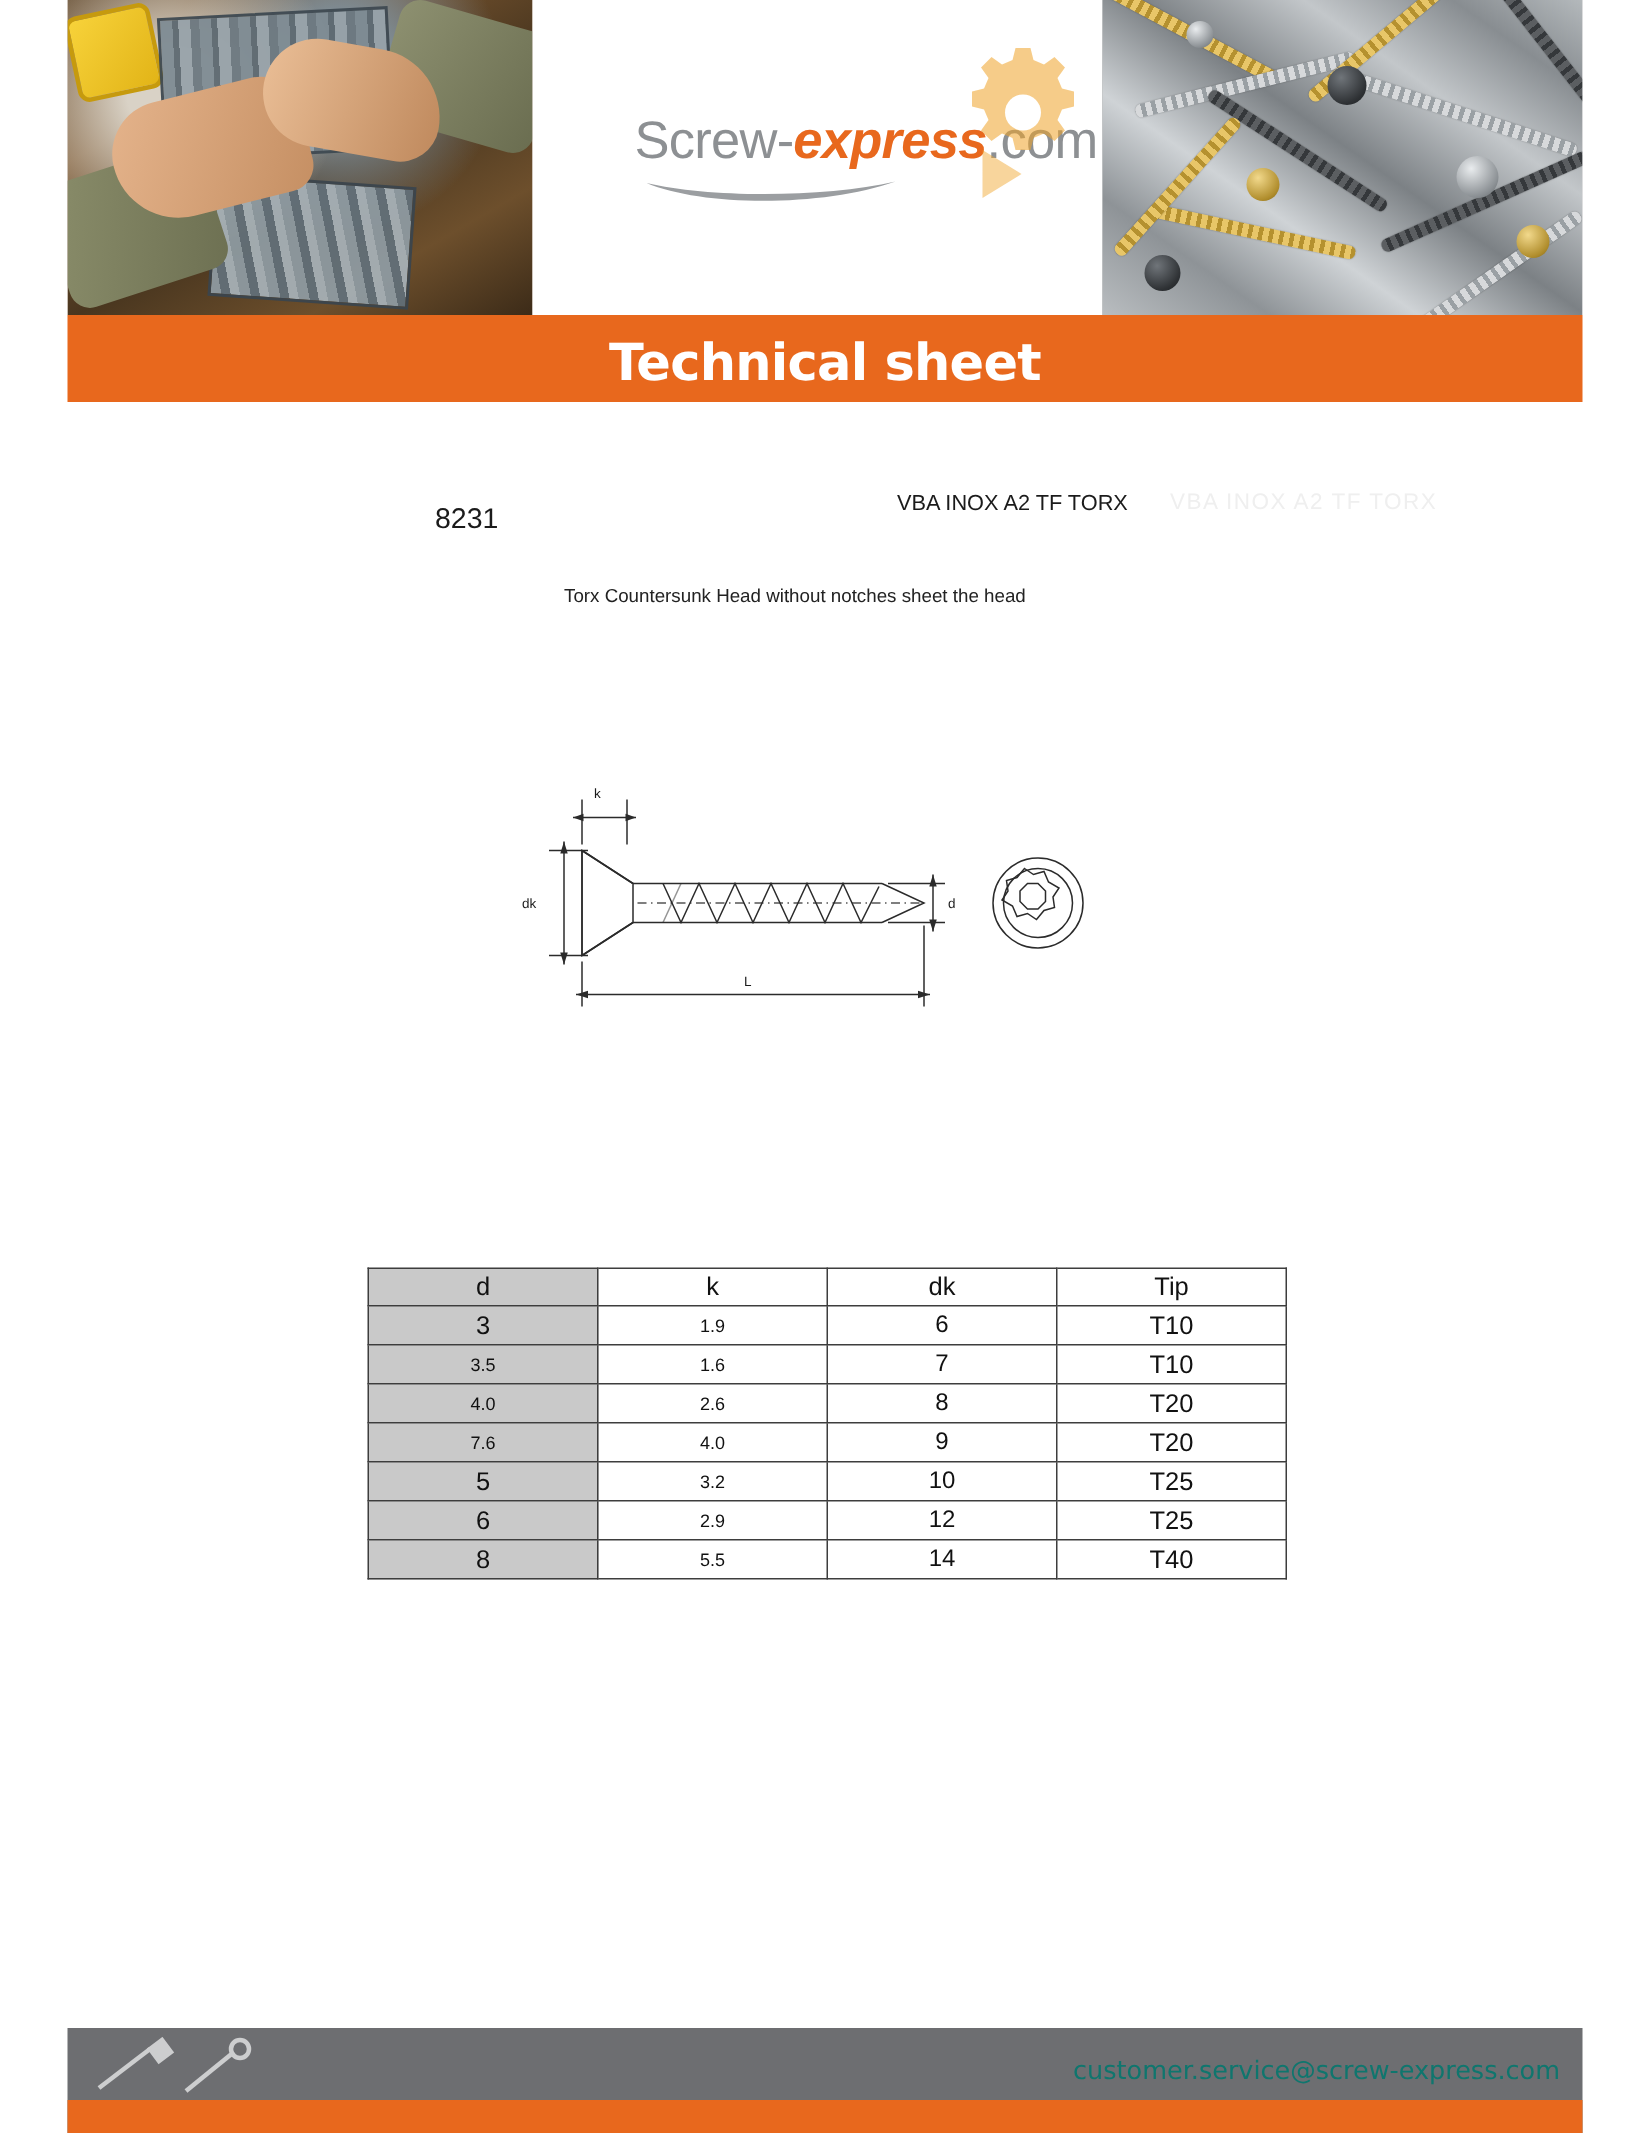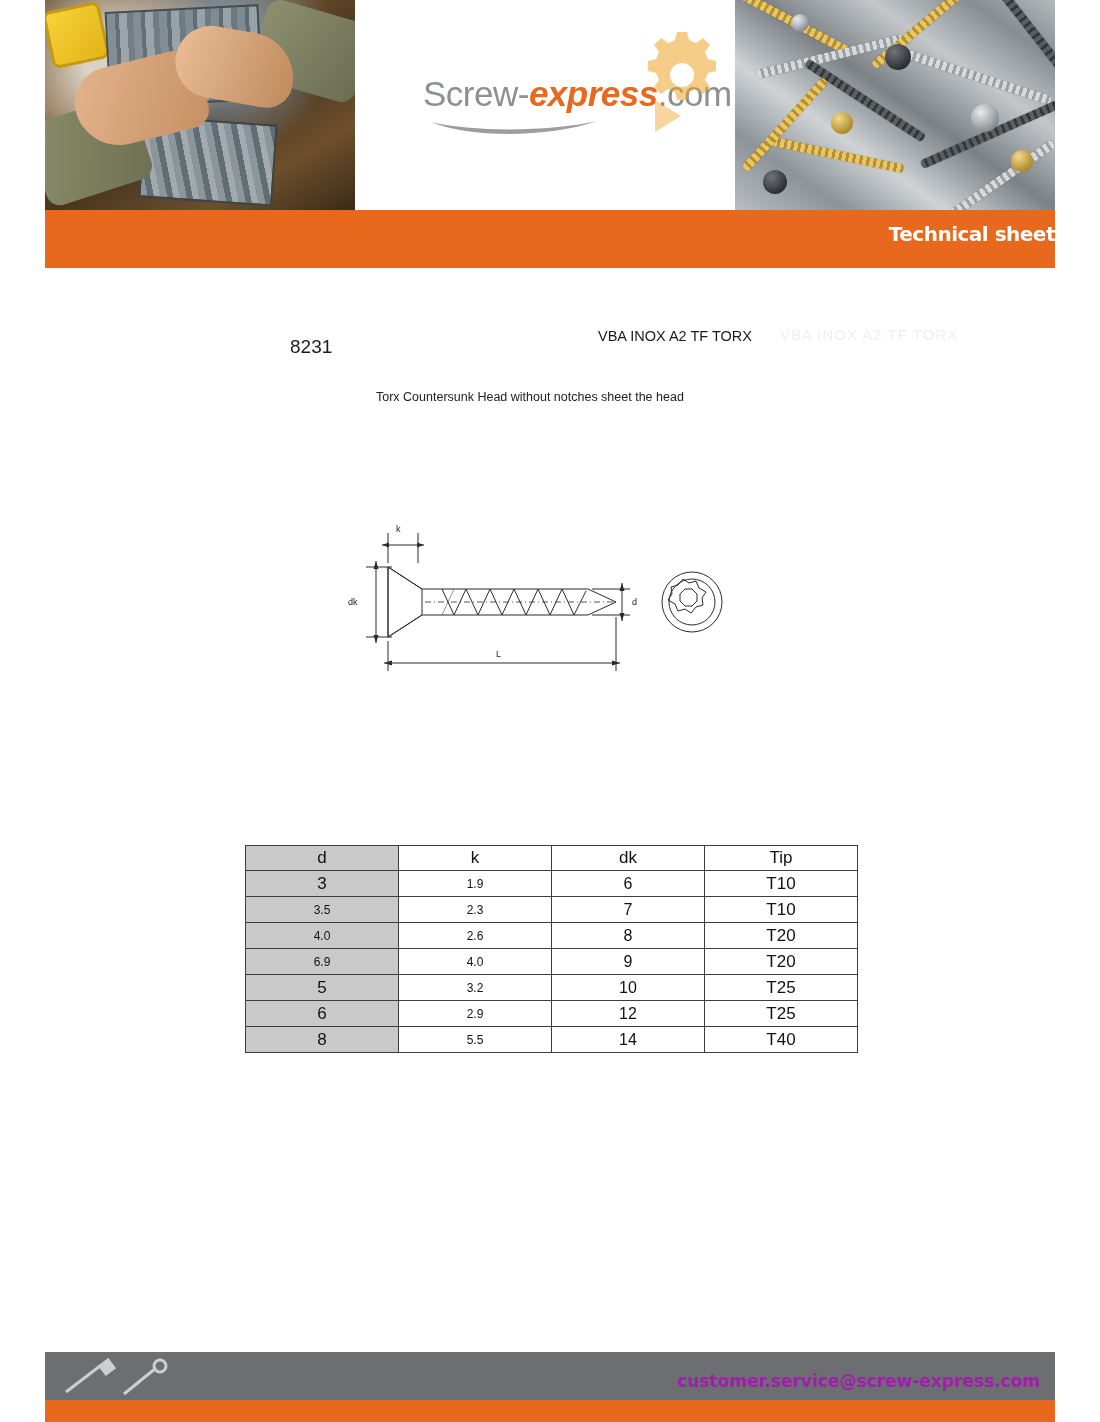--- a/index.html
+++ b/index.html
@@ -184,25 +184,25 @@
     left: 45px;
     top: 210px;
     width: 1010px;
     height: 58px;
     background: #e8681d;
   }
   .banner-title {
     position: absolute;
     left: 0; right: 0;
     top: 12px;
-    text-align: right;
+    text-align: center;
     color: #ffffff;
     font-family: "DejaVu Sans", sans-serif;
     font-weight: bold;
-    font-size: 20px;
+    font-size: 34px;
     letter-spacing: -0.5px;
   }
   
   .ref-number {
     position: absolute;
     left: 290px;
     top: 322px;
     font-size: 19px;
     color: #1b1b1b;
     font-weight: normal;
@@ -294,23 +294,23 @@
     left: 45px;
     top: 1400px;
     width: 1010px;
     height: 22px;
     background: #e8681d;
   }
   .footer-email {
     position: absolute;
     right: 60px;
     top: 1371px;
-    color: #a21caf;
+    color: #0f766e;
     font-family: "DejaVu Sans", sans-serif;
-    font-weight: bold;
+    font-weight: normal;
     font-size: 17px;
   }
   .footer-tools {
     position: absolute;
     left: 60px;
     top: 1358px;
     width: 120px;
     height: 44px;
     opacity: .9;
   }
@@ -448,32 +448,32 @@
     </thead>
     <tbody>
       <tr>
         <td class="cell-d f-lg">3</td>
         <td class="f-sm">1.9</td>
         <td class="f-md">6</td>
         <td class="f-lg">T10</td>
       </tr>
       <tr>
         <td class="cell-d f-sm">3.5</td>
-        <td class="f-sm">2.3</td>
+        <td class="f-sm">1.6</td>
         <td class="f-md">7</td>
         <td class="f-lg">T10</td>
       </tr>
       <tr>
         <td class="cell-d f-sm">4.0</td>
         <td class="f-sm">2.6</td>
         <td class="f-md">8</td>
         <td class="f-lg">T20</td>
       </tr>
       <tr>
-        <td class="cell-d f-sm">6.9</td>
+        <td class="cell-d f-sm">7.6</td>
         <td class="f-sm">4.0</td>
         <td class="f-md">9</td>
         <td class="f-lg">T20</td>
       </tr>
       <tr>
         <td class="cell-d f-lg">5</td>
         <td class="f-sm">3.2</td>
         <td class="f-md">10</td>
         <td class="f-lg">T25</td>
       </tr>

